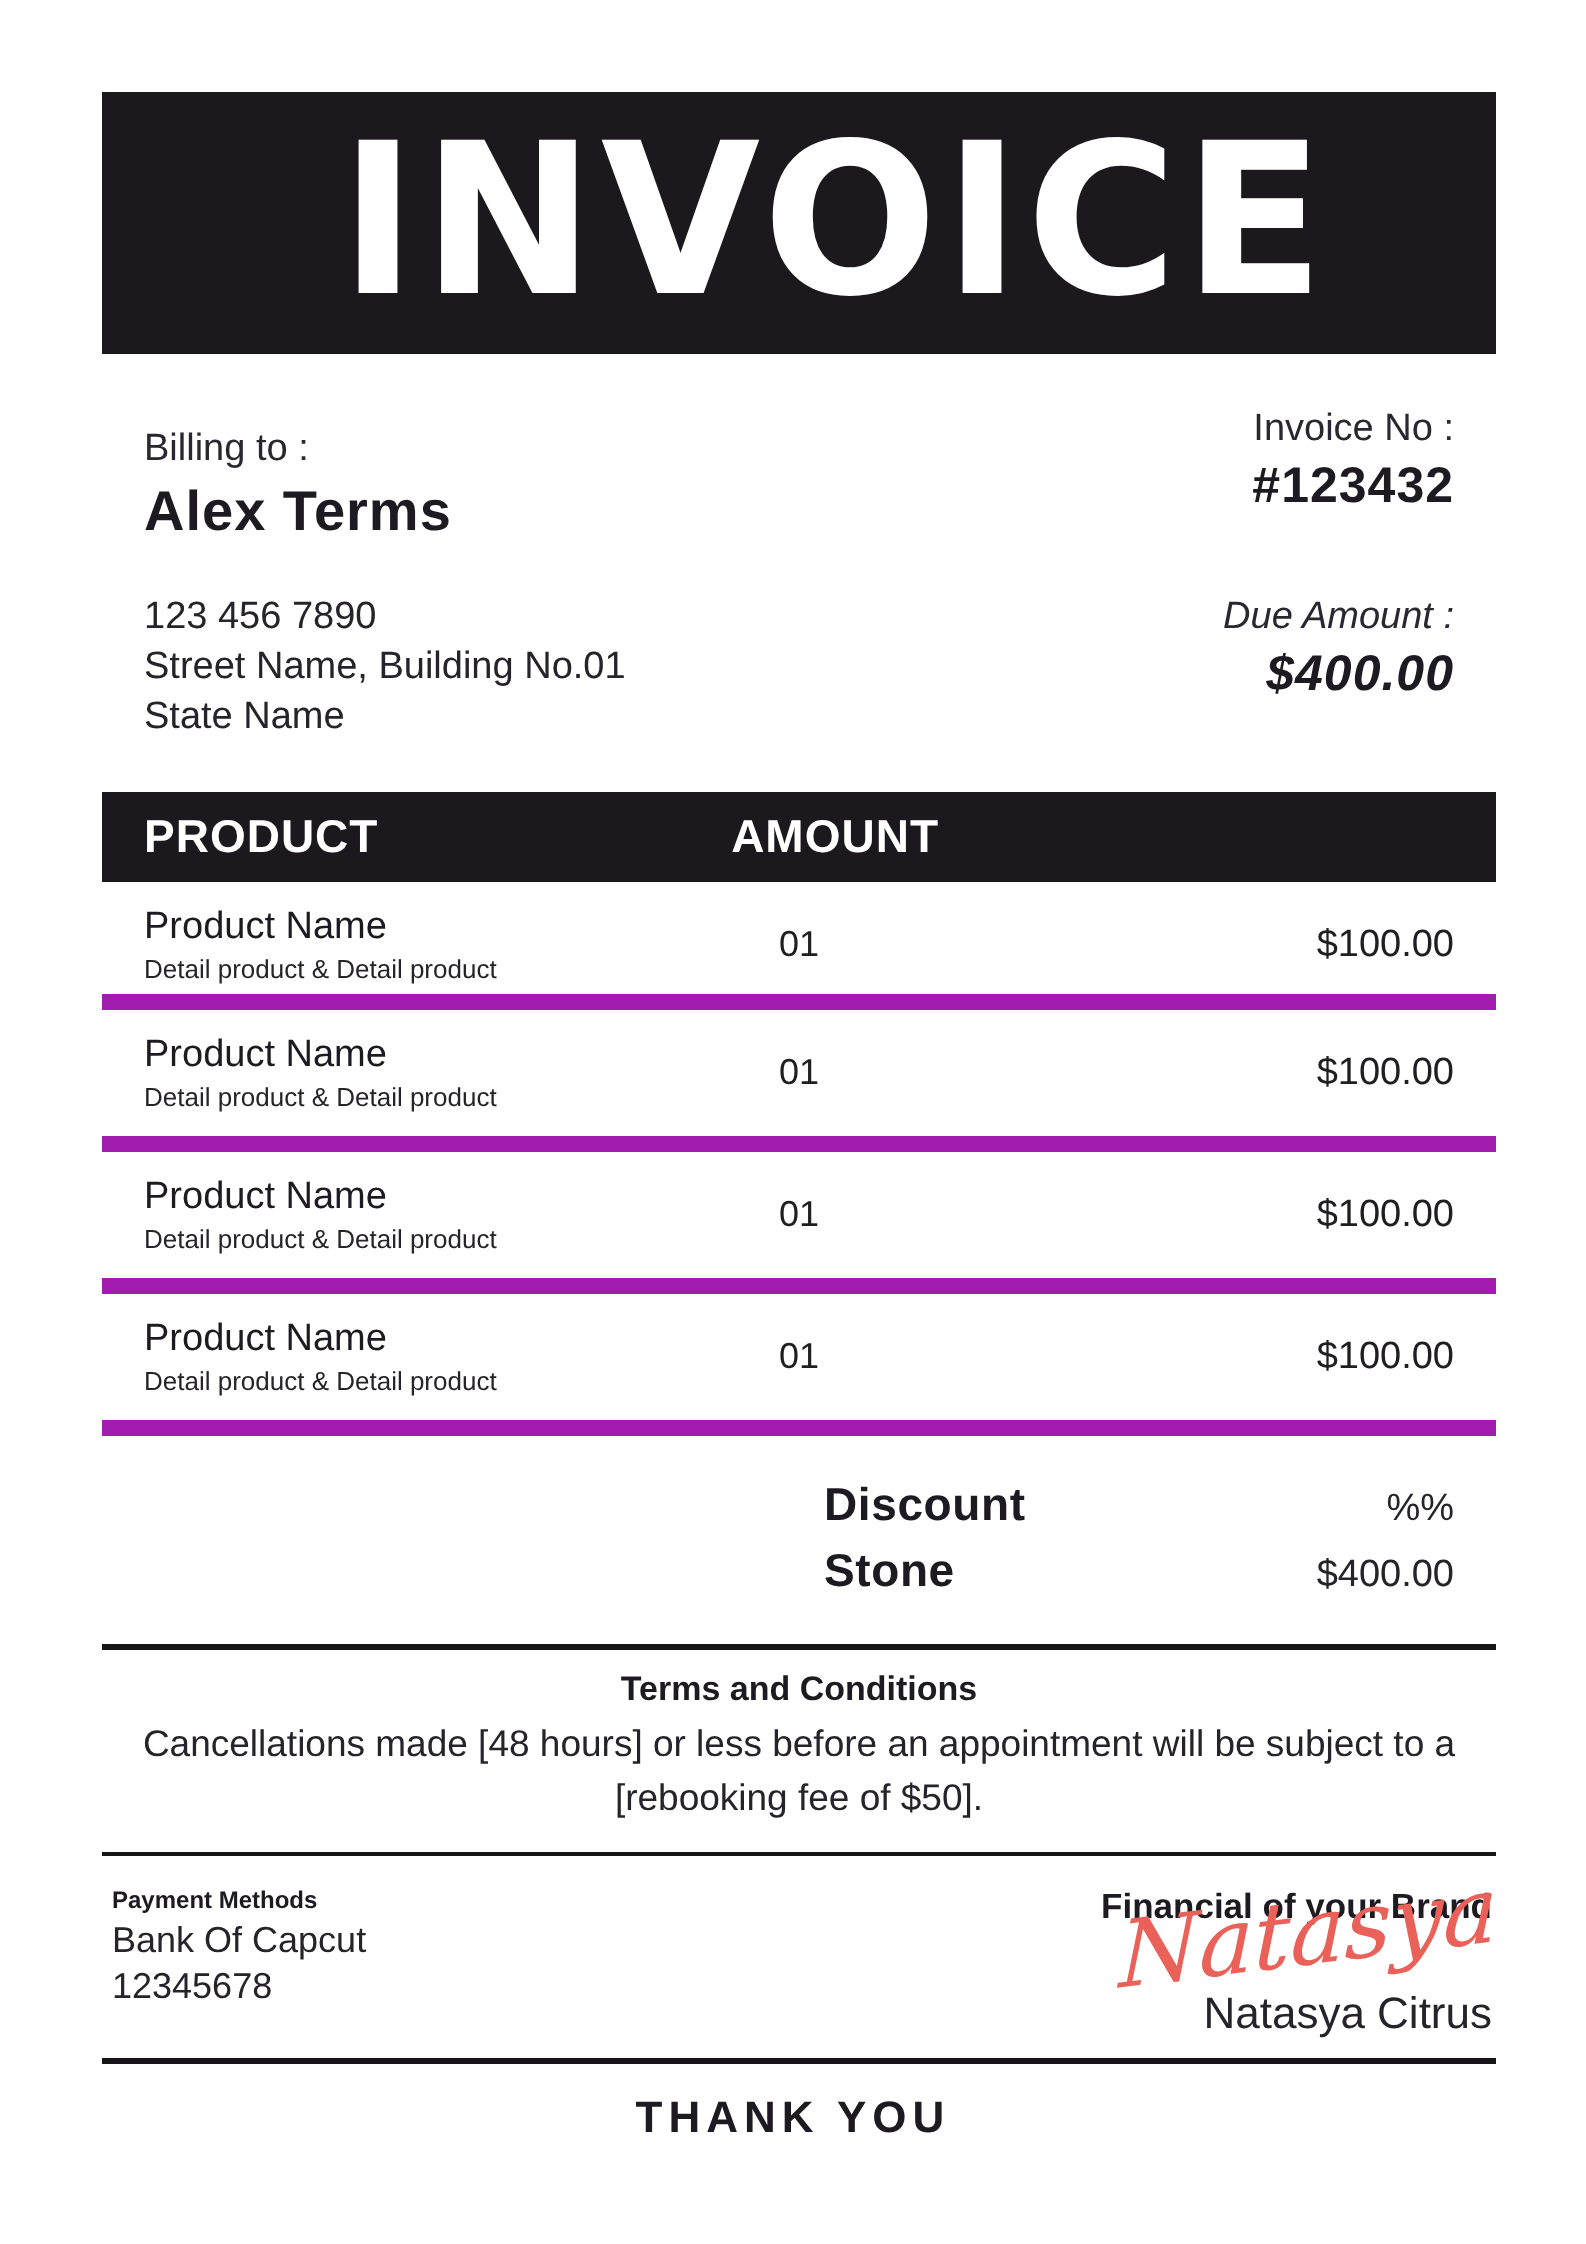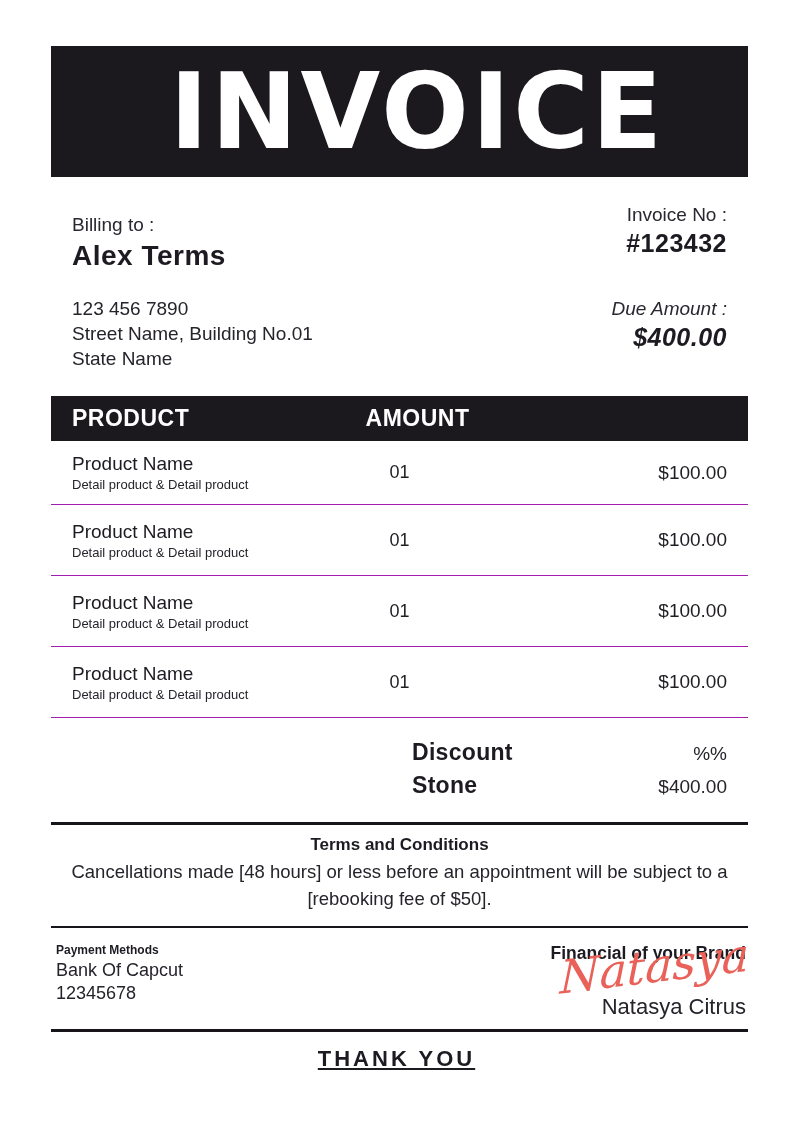--- a/index.html
+++ b/index.html
@@ -63,21 +63,21 @@
     font-size: 23px; font-weight: 700; letter-spacing: 0.5px;
   }
   .th-qty { text-align: center; }
   .th-amount { text-align: right; }
 
   .trow {
     display: grid; grid-template-columns: 1fr 140px 1fr;
     align-items: center;
     padding: 12px 21px;
     height: 71px;
-    border-bottom: 1px solid #a21caf;
+    border-bottom: 8px solid #a21caf;
     gap: 28px;
   }
   .trow:first-of-type { height: 64px; }
   .product-name { font-size: 19px; color: #1d1a21; }
   .product-detail { font-size: 13px; color: #26232b; margin-top: 2px; }
   .cell-qty { text-align: center; font-size: 18px; }
   .cell-amount { text-align: right; font-size: 19px; }
 
   
   .summary { padding: 18px 21px 20px 0; border-bottom: 3px solid #17141a; }
@@ -127,21 +127,20 @@
   }
 
   
   .thankyou {
     position: absolute;
     left: 0; top: 1046px;
     width: 100%;
     text-align: center;
     font-size: 22px; font-weight: 700; letter-spacing: 3px;
     color: #1d1a21;
-    text-decoration: underline;
   }
 </style>
 </head>
 <body>
 
 <div class="page">
 
   <div class="banner">
     <div class="banner-title">INVOICE</div>
   </div>

